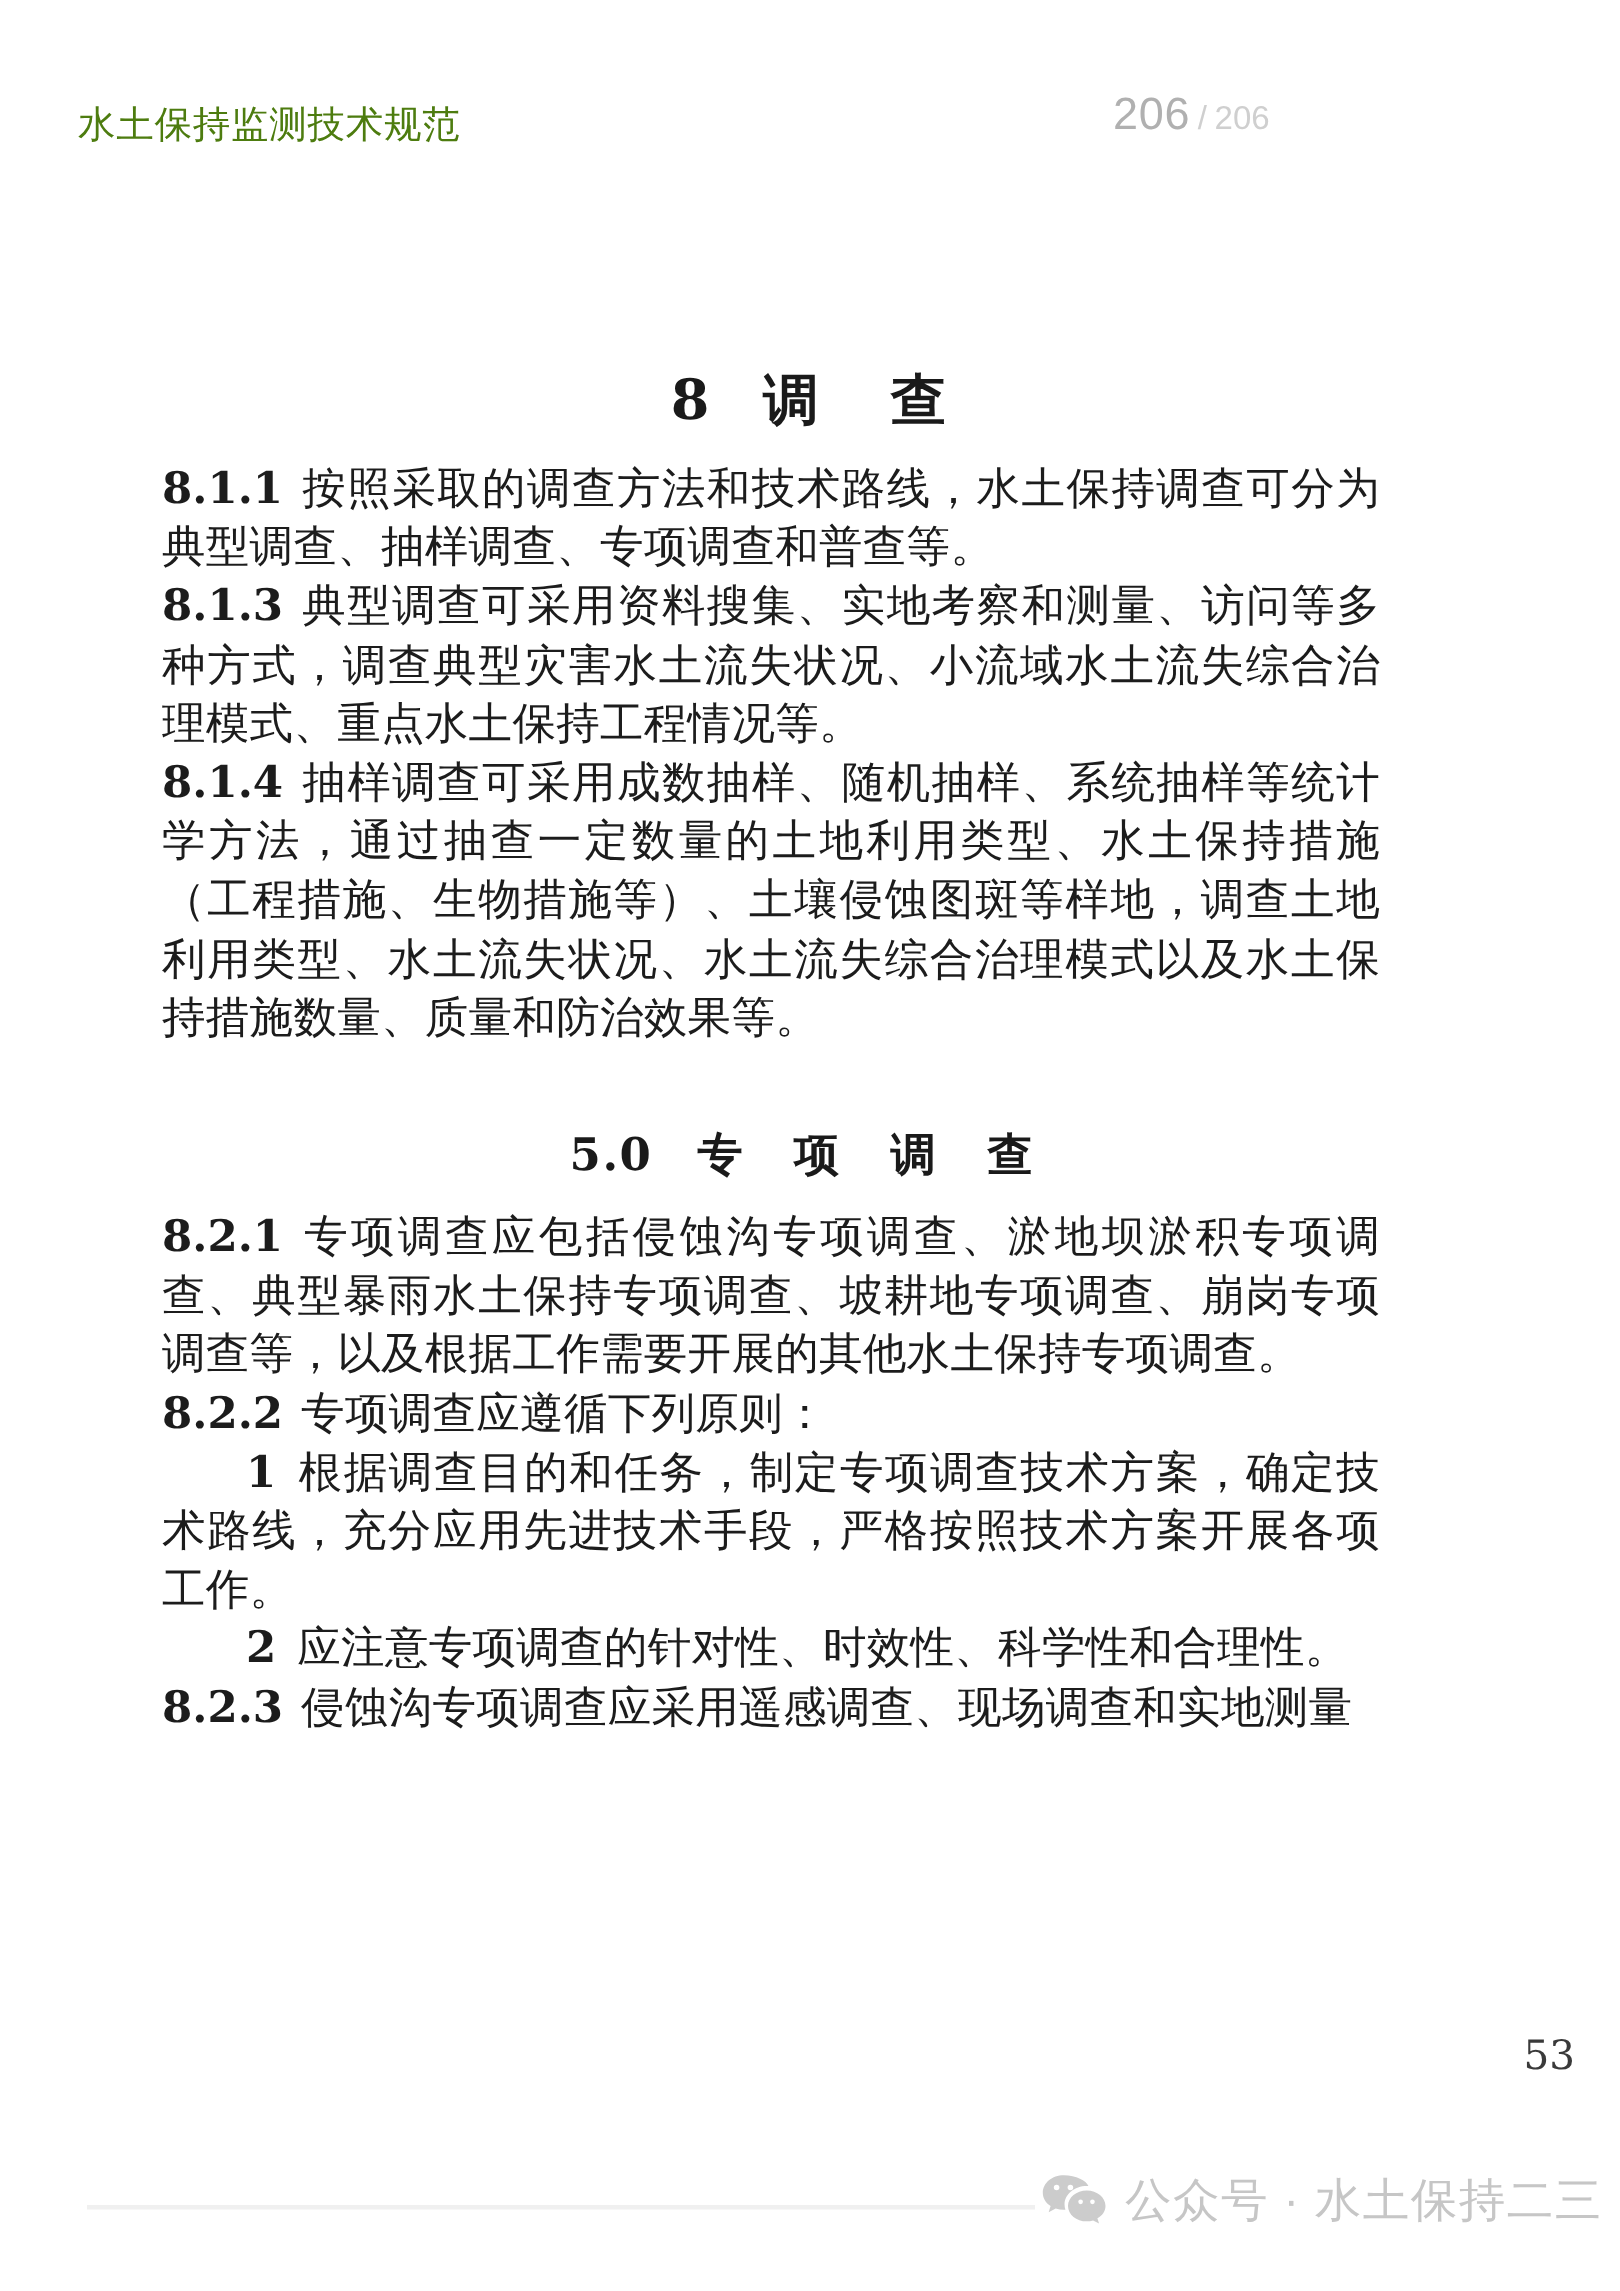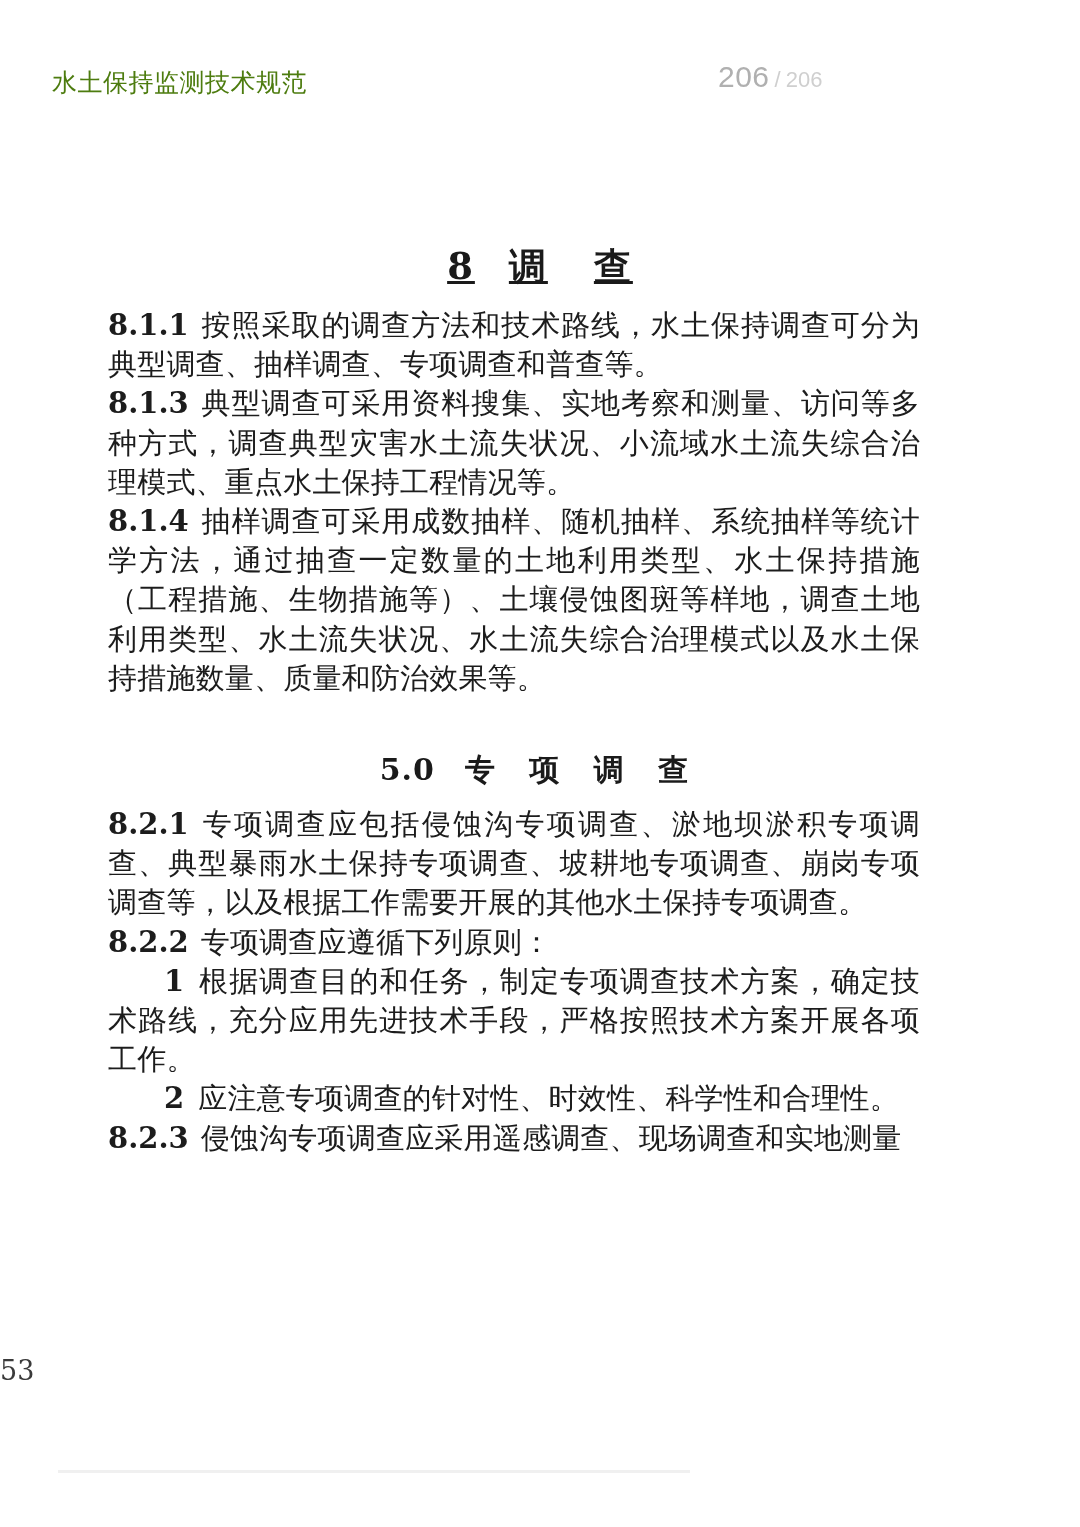--- a/index.html
+++ b/index.html
@@ -28,21 +28,21 @@
     left: 52px;
     top: 66px;
     font-family: "Liberation Sans", sans-serif;
     font-size: 25px;
     color: #4d7c0f;
     letter-spacing: 0.5px;
     white-space: nowrap;
   }
   .page-indicator {
     position: absolute;
-    left: 718px;
+    left: 742px;
     top: 60px;
     white-space: nowrap;
     font-family: "Liberation Sans", sans-serif;
     text-align: right;
   }
   .page-current {
     font-size: 30px;
     color: #b0b0b0;
     letter-spacing: 0.5px;
   }
@@ -66,21 +66,20 @@
   }
 
   .chapter-title {
     margin: 92px 0 0 0;
     text-align: center;
     font-size: 37px;
     font-weight: bold;
     color: #1a1a1a;
     font-family: "DejaVu Serif", "Liberation Serif", serif;
     letter-spacing: 2px;
-    text-decoration: underline;
   }
   .chapter-title .num { margin-right: 34px; }
   .chapter-title .c1 { margin-right: 46px; }
 
   .section-title {
     margin: 48px 0 0 0;
     text-align: center;
     font-size: 30px;
     font-weight: bold;
     color: #1a1a1a;
@@ -115,22 +114,22 @@
   .para.item .label {
     font-weight: bold;
     margin-right: 14px;
   }
 
   .folio {
     position: absolute;
     left: 0;
     top: 1205px;
     width: 1080px;
-    text-align: left;
-    padding-right: 18px;
+    text-align: right;
+    padding-right: 30px;
     box-sizing: border-box;
     font-size: 27px;
     color: #3a3a3a;
   }
 
   
   .doc-footer {
     position: absolute;
     left: 0;
     top: 1410px;
@@ -215,13 +214,26 @@
     <p class="para">
       <span class="label">8.2.3</span><span>侵蚀沟专项调查应采用遥感调查、现场调查和实地测量</span>
     </p>
   </div>
 
   <div class="folio">53</div>
 </div>
 
 <div class="doc-footer">
   <div class="footer-rule"></div>
+  <div class="footer-brand">
+    <span class="wechat-icon">
+      <svg viewBox="0 0 44 36" width="44" height="36" aria-hidden="true">
+        <path d="M15.2 1.2C7.4 1.2 1.2 6.4 1.2 12.8c0 3.6 2 6.8 5.2 8.9l-1.3 4.2 4.7-2.5c1.7.5 3.5.8 5.4.8l1.1-.03c-.4-1.1-.6-2.3-.6-3.5 0-6.9 6.6-12.4 14.8-12.4l1.1.03C30.2 4.9 23.4 1.2 15.2 1.2z" fill="#cccccc"></path>
+        <circle cx="10.4" cy="9.3" r="1.85" fill="#ffffff"></circle>
+        <circle cx="19.6" cy="9.3" r="1.85" fill="#ffffff"></circle>
+        <path d="M43 21.6c0-5.7-5.6-10.3-12.5-10.3S18 15.9 18 21.6c0 5.7 5.6 10.3 12.5 10.3 1.5 0 2.9-.2 4.2-.6l4 2.1-1.1-3.5c3.2-1.9 5.4-4.8 5.4-8.3z" fill="#cccccc"></path>
+        <circle cx="26.4" cy="18.9" r="1.55" fill="#ffffff"></circle>
+        <circle cx="34.3" cy="18.9" r="1.55" fill="#ffffff"></circle>
+      </svg>
+    </span>
+    <span class="footer-text">公众号 · 水土保持二三</span>
+  </div>
 </div>
 
 </body></html>

